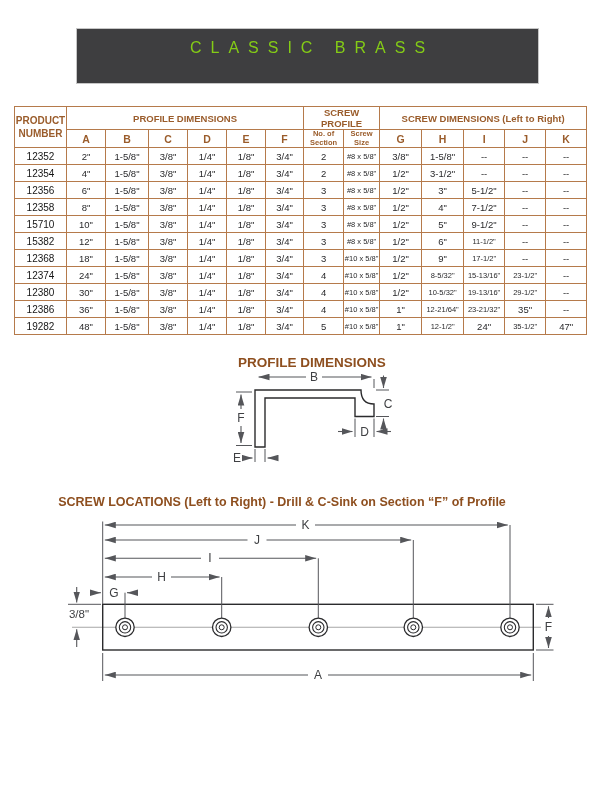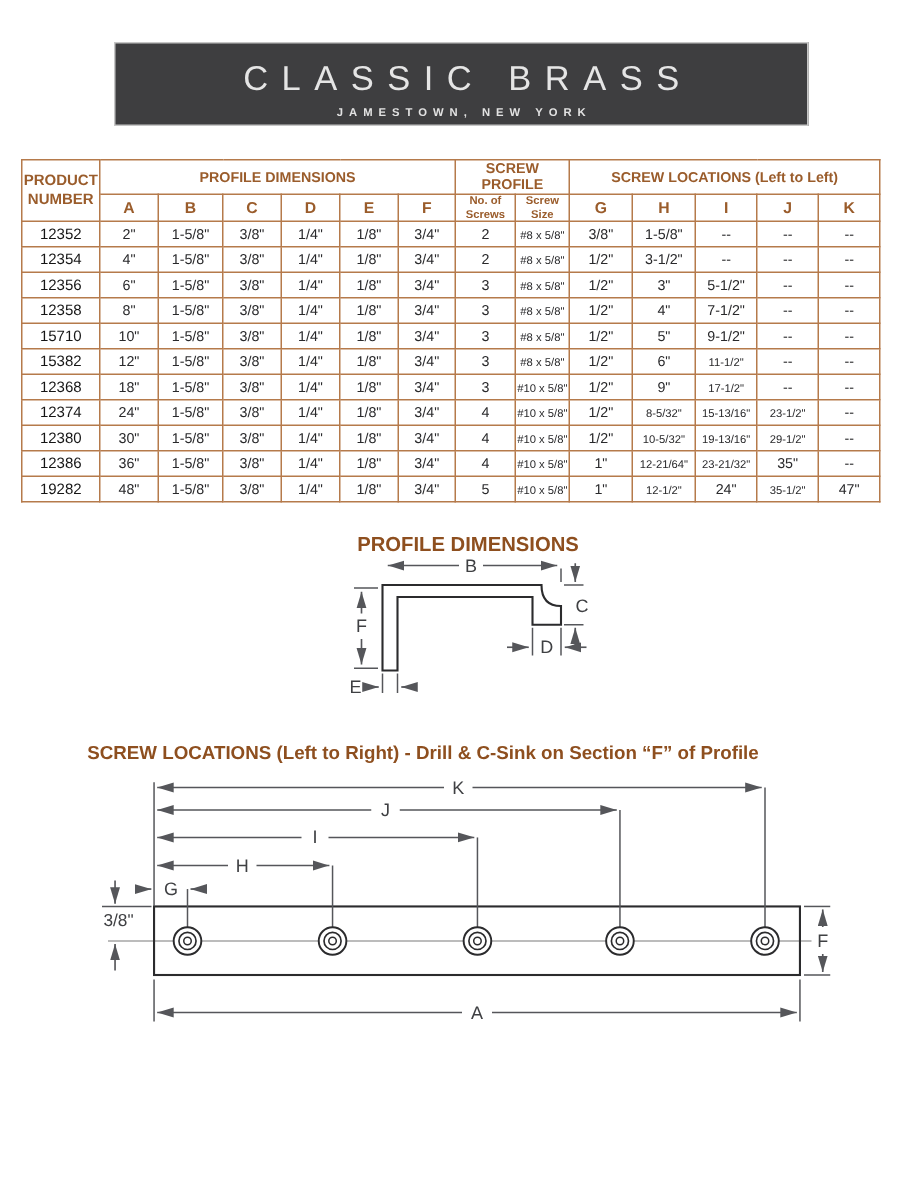--- a/index.html
+++ b/index.html
@@ -7,21 +7,21 @@
     --title_brown:#8e4f1f; --ink:#29292b; --dim_line:#55565a;
     --outline:#2b2b2d; --centerline:#a6a6a6;
   }
   html,body{margin:0;padding:0;background:#fff;}
   .page{position:relative;width:612px;height:792px;background:#fff;
         font-family:"Liberation Sans",sans-serif;overflow:hidden;}
 
   
   .masthead{position:absolute;left:76px;top:28px;width:461px;height:54px;
             background:var(--header_bg);border:1px solid #c6c6c6;text-align:center;}
-  .brand-name{margin-top:10px;font-size:23px;font-weight:400;color:#e5e5e5;
+  .brand-name{margin-top:10px;font-size:16px;font-weight:400;color:#84cc16;
               letter-spacing:9px;text-indent:9px;}
   .brand-loc{margin-top:4px;font-size:7.5px;font-weight:700;color:#e2e2e2;
              letter-spacing:4px;text-indent:4px;}
 
   
   table.spec{position:absolute;left:14px;top:106px;width:572px;
              border-collapse:collapse;table-layout:fixed;}
   table.spec th,table.spec td{padding:0;text-align:center;vertical-align:middle;
              border:1.5px solid var(--brown_border);}
   tr.grp-row{height:18px;} tr.col-row{height:18px;} tbody tr{height:17px;}
@@ -59,21 +59,20 @@
   .dimtext.small{font-size:11.5px;}
   .arrowhead{fill:var(--dim_line);}
 </style>
 </head>
 <body>
 
 <div class="page">
 
   <header class="masthead">
     <div class="brand-name">CLASSIC BRASS</div>
-    <div class="brand-loc">JAMESTOWN, NEW YORK</div>
   </header>
 
   <table class="spec">
     <colgroup>
       <col style="width:52px">
         <col style="width:39px">
         <col style="width:43px">
       <col style="width:39px">
         <col style="width:39px">
         <col style="width:39px">
@@ -85,31 +84,31 @@
         <col style="width:41px">
       <col style="width:41px">
         <col style="width:41px">
     </colgroup>
     <thead>
       <tr class="grp-row">
         <th class="prodh" rowspan="2">PRODUCT
 NUMBER</th>
         <th class="grp" colspan="6">PROFILE DIMENSIONS</th>
         <th class="grp" colspan="2">SCREW PROFILE</th>
-        <th class="grp" colspan="5">SCREW LOCATIONS (Left to Left)</th>
+        <th class="grp" colspan="5">SCREW DIMENSIONS (Left to Right)</th>
       </tr>
       <tr class="col-row" id="col-row">
           <th class="colh">A</th>
           <th class="colh">B</th>
           <th class="colh">C</th>
           <th class="colh">D</th>
           <th class="colh">E</th>
           <th class="colh">F</th>
           <th class="colh small2">No. of
-Screws</th>
+Section</th>
           <th class="colh small2">Screw
 Size</th>
           <th class="colh">G</th>
           <th class="colh">H</th>
           <th class="colh">I</th>
           <th class="colh">J</th>
           <th class="colh">K</th>
         </tr>
     </thead>
     <tbody id="spec-body">

